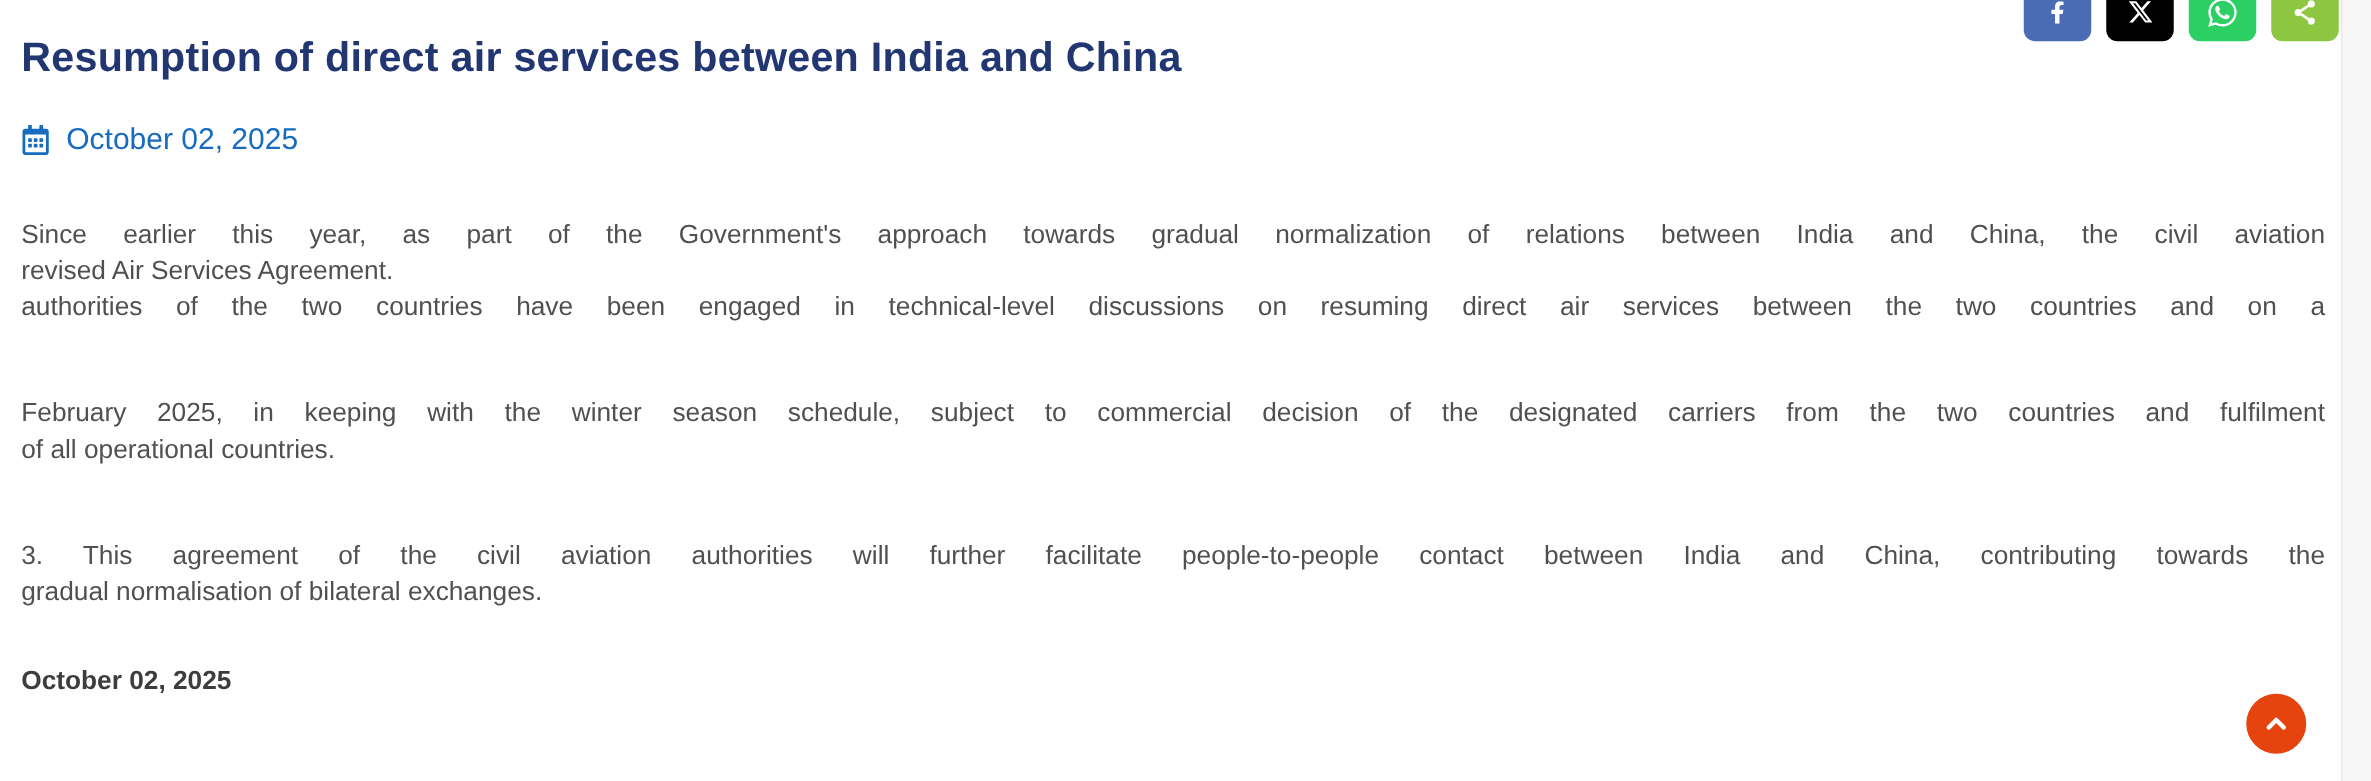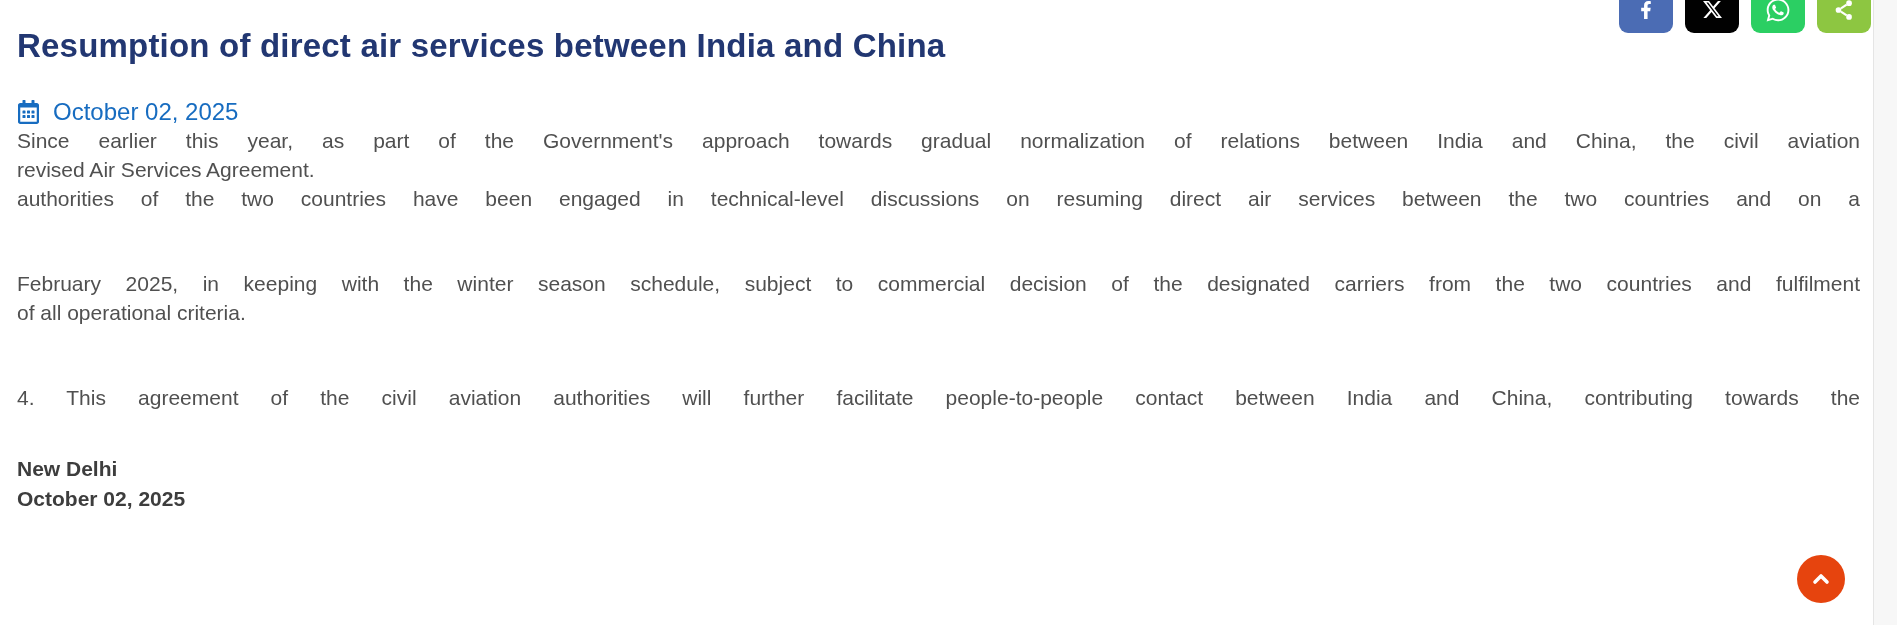--- a/index.html
+++ b/index.html
@@ -16,21 +16,21 @@
   .share-btn.whatsapp{background:#2bcf63;}
   .share-btn.share{background:#8dc641;}
 
   .content{padding:0 37px 0 17px;}
 
   .title{margin:0;padding-top:27px;font-size:33px;line-height:38px;font-weight:700;color:#223772;letter-spacing:.2px;}
 
   .date-row{margin-top:33px;display:flex;align-items:center;gap:13px;}
   .date-text{font-size:24px;color:#176cc0;}
 
-  .body-text{}
+  .body-text{margin-top:47px;}
   .para{margin:0 0 56px 0;font-size:21px;line-height:29px;color:#505050;}
   .jline{display:block;text-align:justify;text-align-last:justify;}
   .jline.last{text-align-last:left;}
 
   .signature{margin-top:-14px;font-size:21px;line-height:30px;font-weight:700;color:#3d3d3d;}
   .signature div{display:block;}
 
   .scroll-top{position:absolute;right:52px;bottom:22px;width:48px;height:48px;border-radius:50%;background:#e6440e;border:none;display:flex;align-items:center;justify-content:center;cursor:pointer;padding:0;}
 </style>
 </head>
@@ -91,29 +91,29 @@
     </div>
 
     <div class="body-text">
       <p class="para">
         <span class="jline">Since earlier this year, as part of the Government's approach towards gradual normalization of relations between India and China, the civil aviation</span>
         <span class="jline last">revised Air Services Agreement.</span>
         <span class="jline">authorities of the two countries have been engaged in technical-level discussions on resuming direct air services between the two countries and on a</span>
       </p>
       <p class="para">
         <span class="jline">February 2025, in keeping with the winter season schedule, subject to commercial decision of the designated carriers from the two countries and fulfilment</span>
-        <span class="jline last">of all operational criteria.</span>
+        <span class="jline last">of all operational countries.</span>
       </p>
       <p class="para">
-        <span class="jline">4. This agreement of the civil aviation authorities will further facilitate people-to-people contact between India and China, contributing towards the</span>
+        <span class="jline">3. This agreement of the civil aviation authorities will further facilitate people-to-people contact between India and China, contributing towards the</span>
+        <span class="jline last">gradual normalisation of bilateral exchanges.</span>
       </p>
     </div>
 
     <div class="signature">
-      <div>New Delhi</div>
       <div>October 02, 2025</div>
     </div>
 
   </div>
 
   <div class="scroll-track"></div>
 
   <button class="scroll-top" title="">
     <span style="display:flex;">
       <svg width="24" height="24" viewBox="0 0 24 24">

